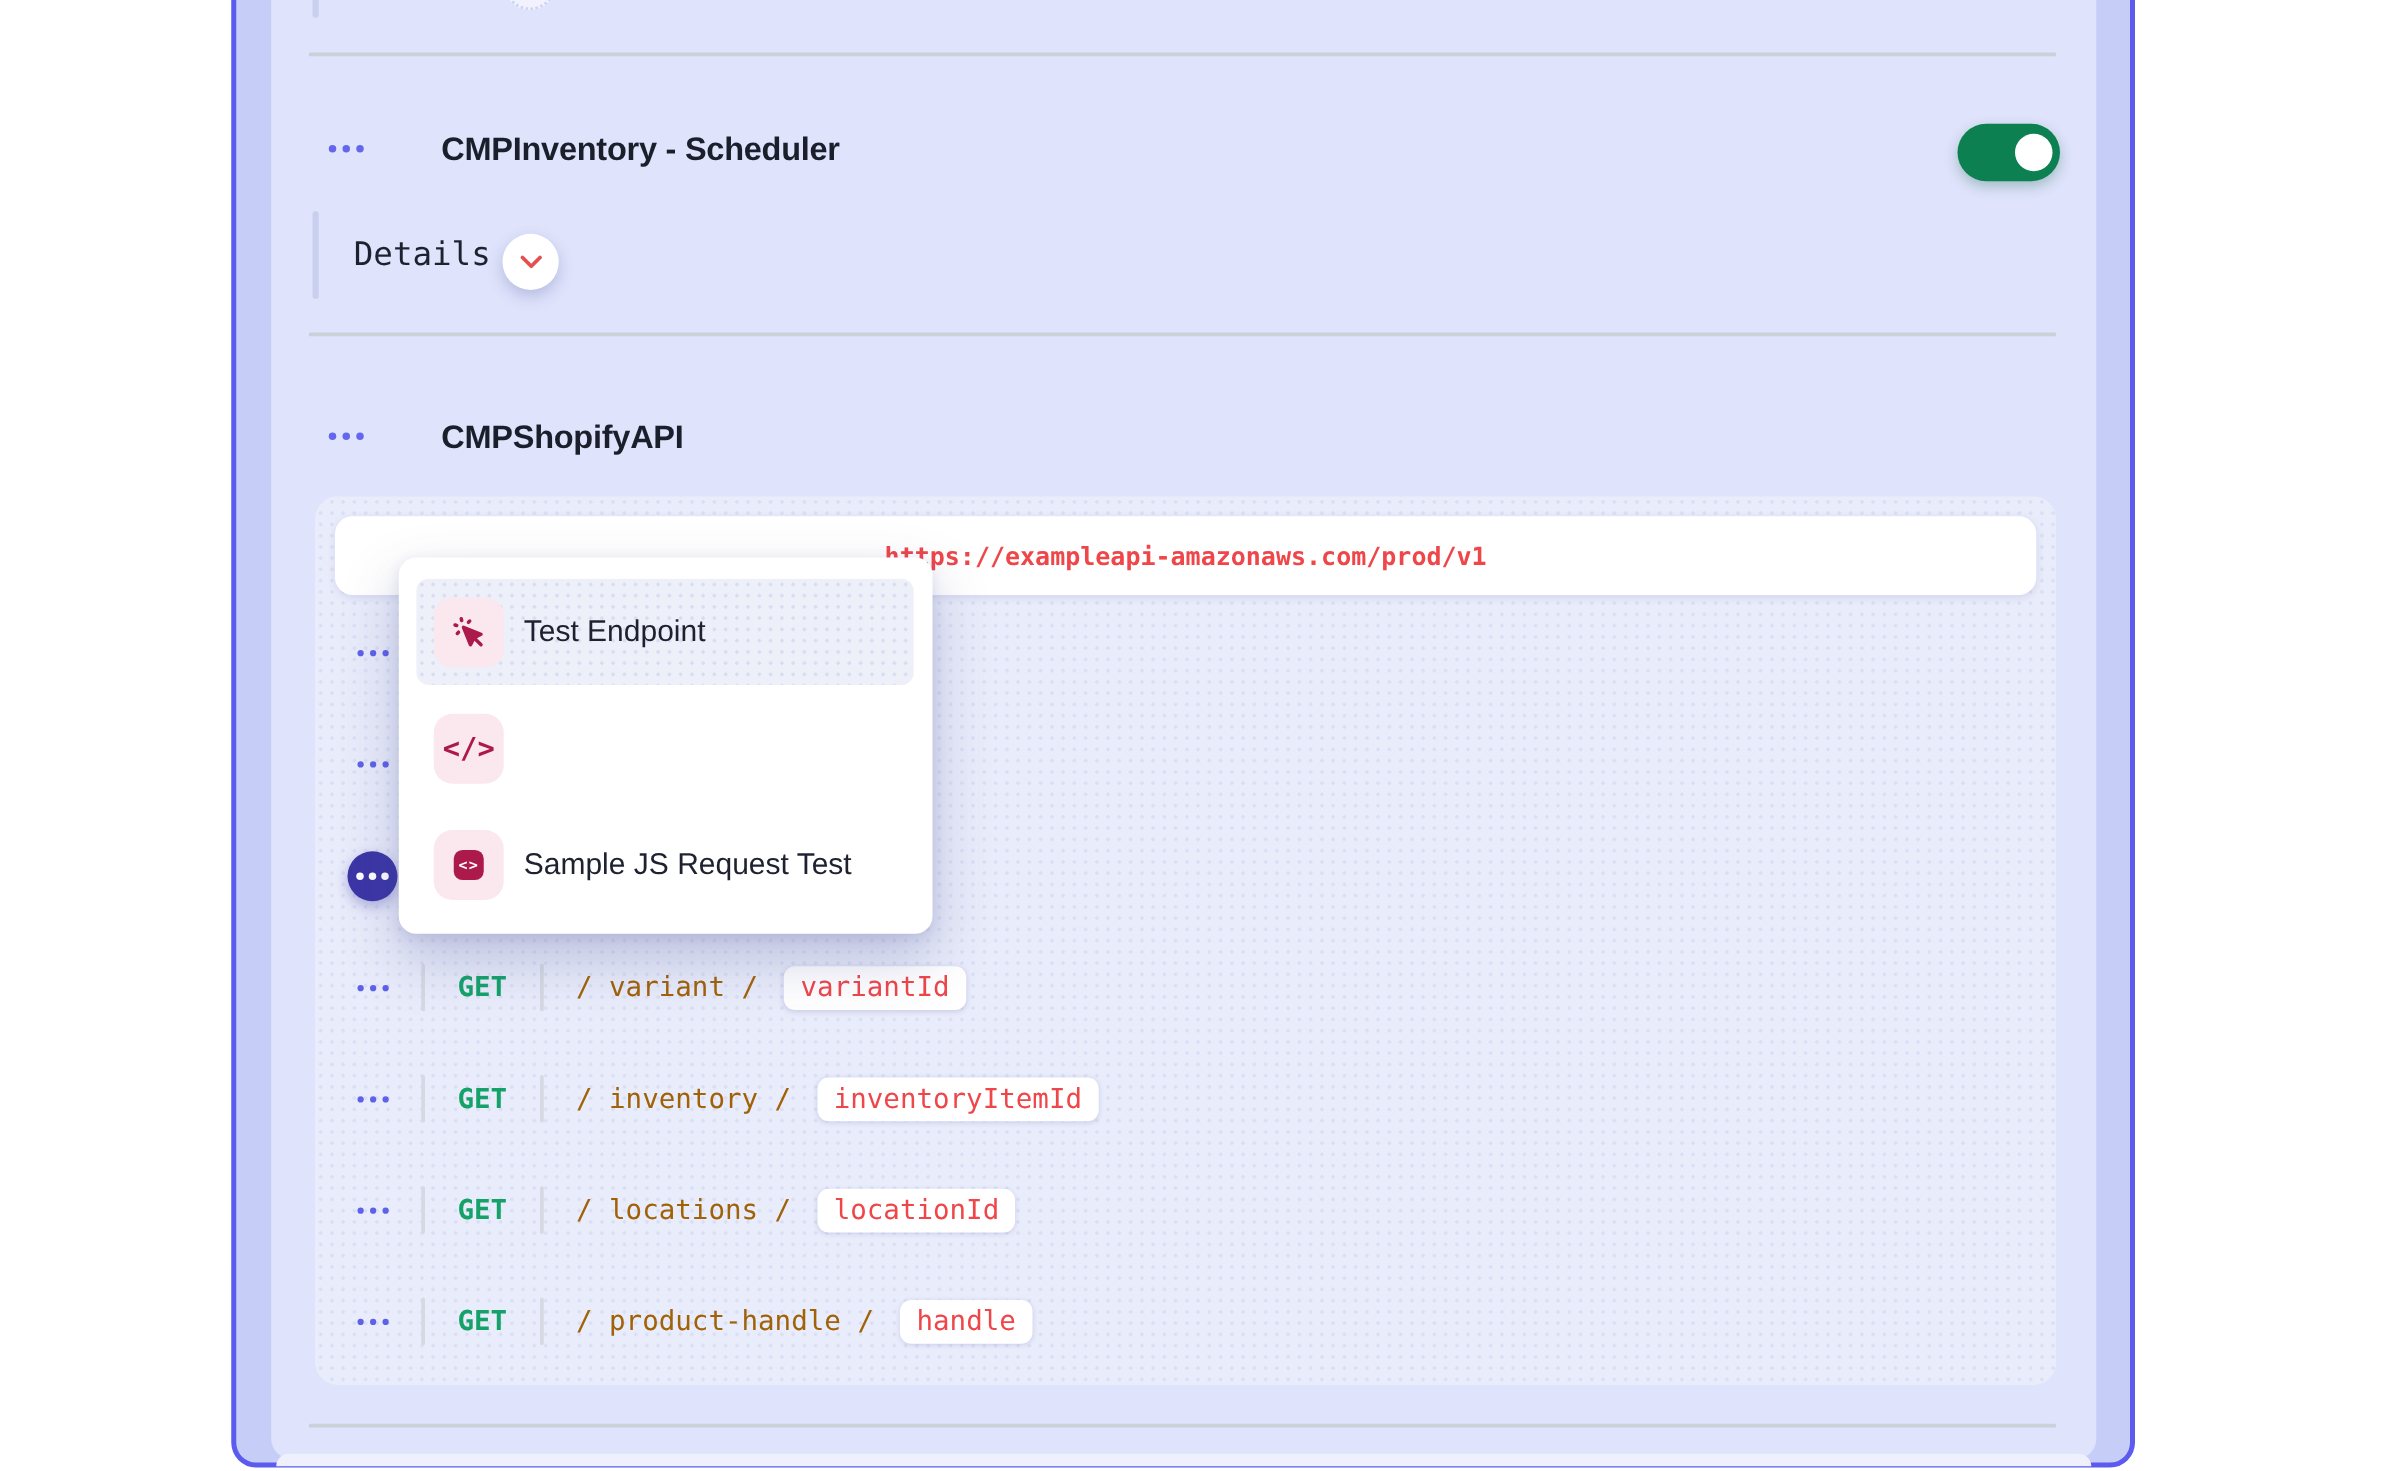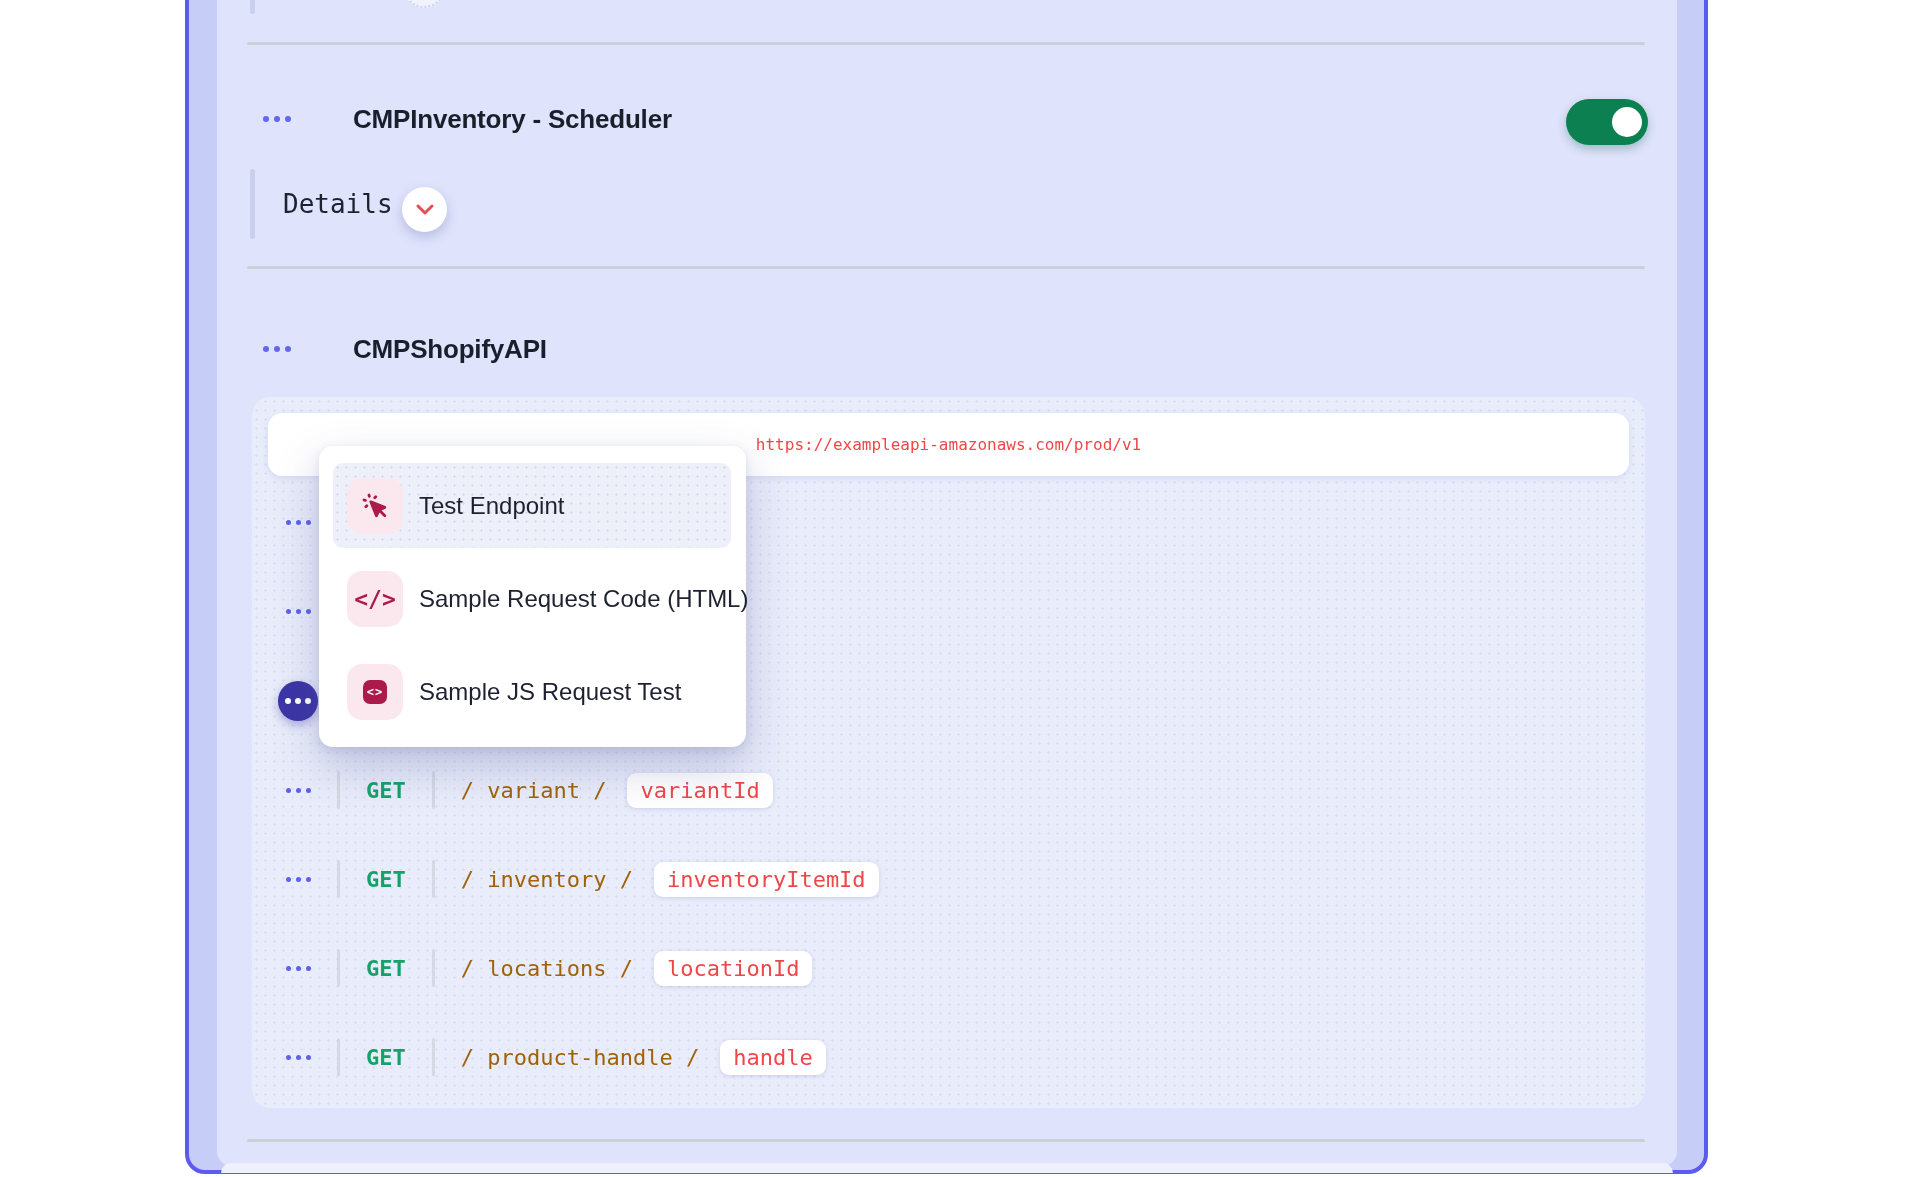--- a/index.html
+++ b/index.html
@@ -90,21 +90,21 @@
     background-size: 9px 9px;
     border-radius: 18px;
   }
   .url-bar {
     position: absolute; left: 268px; top: 413px; width: 1361px; height: 63px;
     background: #ffffff; border-radius: 14px;
     box-shadow: 0 2px 6px rgba(100,110,180,.15);
     display: flex; align-items: center; justify-content: center;
     cursor: text;
   }
-  .url-text { font-size: 16px; color: #ef4649; white-space: nowrap; }
+  .url-text { font-size: 20px; color: #ef4649; white-space: nowrap; font-weight: bold; }
 
   
   .row-kebab { position: absolute; left: 286px; display: inline-flex; gap: 5px; cursor: pointer; }
   .row-kebab i { width: 5px; height: 5px; border-radius: 50%; background: #5e61ea; }
   .endpoint {
     position: absolute; left: 286px; height: 46px;
     display: flex; align-items: center; gap: 26px;
   }
   .endpoint .kebab-dots { display: inline-flex; gap: 5px; width: 25px; cursor: pointer; }
   .endpoint .kebab-dots i { width: 5px; height: 5px; border-radius: 50%; background: #5e61ea; }
@@ -285,21 +285,20 @@
         <path d="M6.672 1.911a1 1 0 10-1.932.518l.259.966a1 1 0 001.932-.518l-.259-.966zM2.429 4.74a1 1 0 10-.517 1.932l.966.259a1 1 0 00.517-1.932l-.966-.26zm8.814-.569a1 1 0 00-1.415-1.414l-.707.707a1 1 0 101.415 1.415l.707-.708zm-7.071 7.072l.707-.707A1 1 0 003.465 9.12l-.708.707a1 1 0 001.415 1.415zm3.2-5.171a1 1 0 00-1.3 1.3l4 10a1 1 0 001.823.075l1.38-2.759 3.018 3.02a1 1 0 001.414-1.415l-3.019-3.02 2.76-1.379a1 1 0 00-.076-1.822l-10-4z"></path>
       </svg>
     </span>
     <span class="menu-label">Test Endpoint</span>
   </div>
 
   <div class="menu-item" style="top:110px">
     <span class="icon-tile">
       <span class="glyph-html">&lt;/&gt;</span>
     </span>
-    <span class="menu-label">Sample Request Code (HTML)</span>
   </div>
 
   <div class="menu-item" style="top:203px">
     <span class="icon-tile">
       <span class="js-badge">
         <span>&lt;&gt;</span>
       </span>
     </span>
     <span class="menu-label">Sample JS Request Test</span>
   </div>

